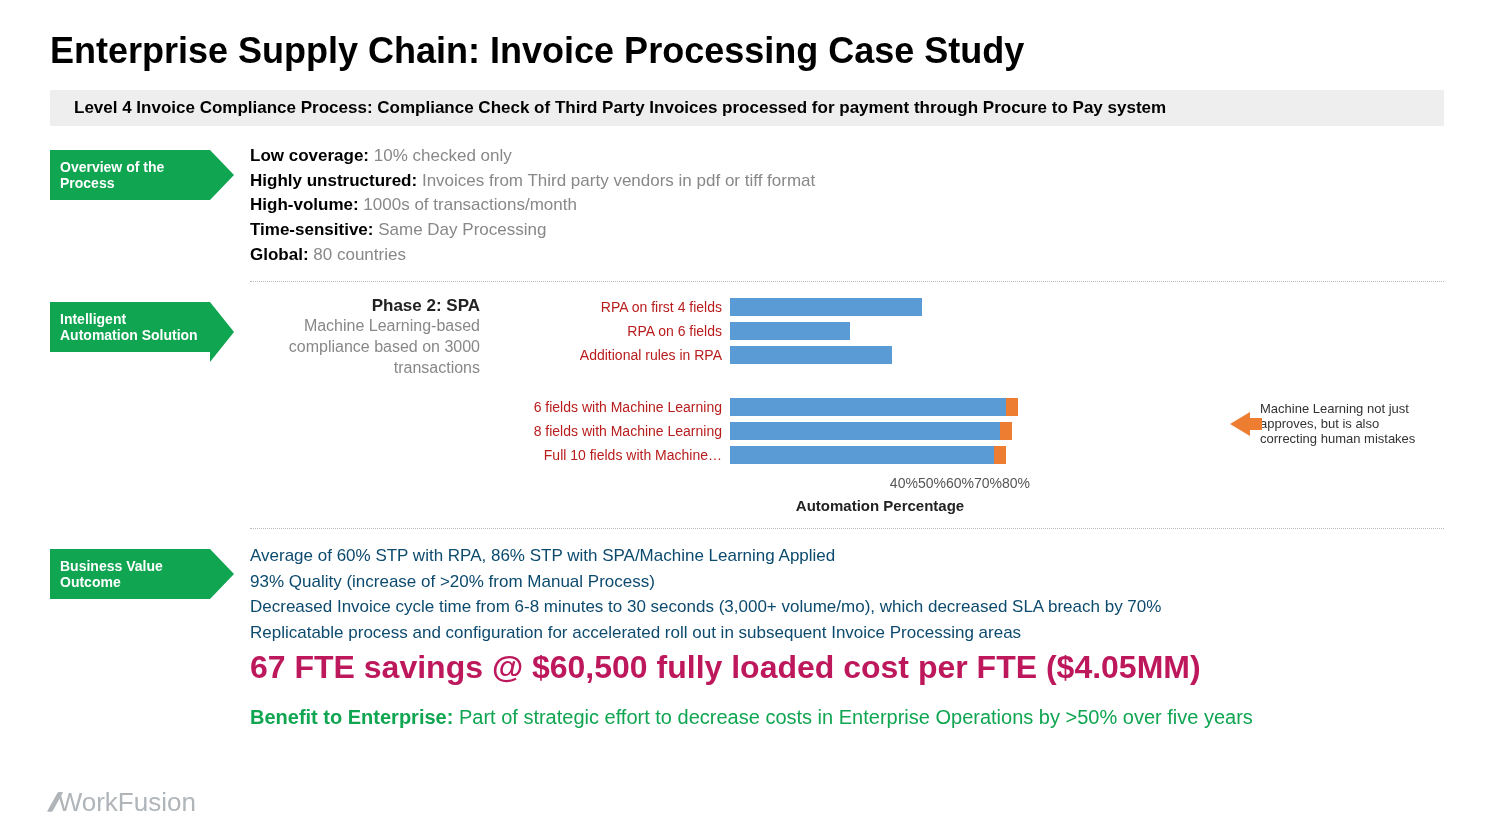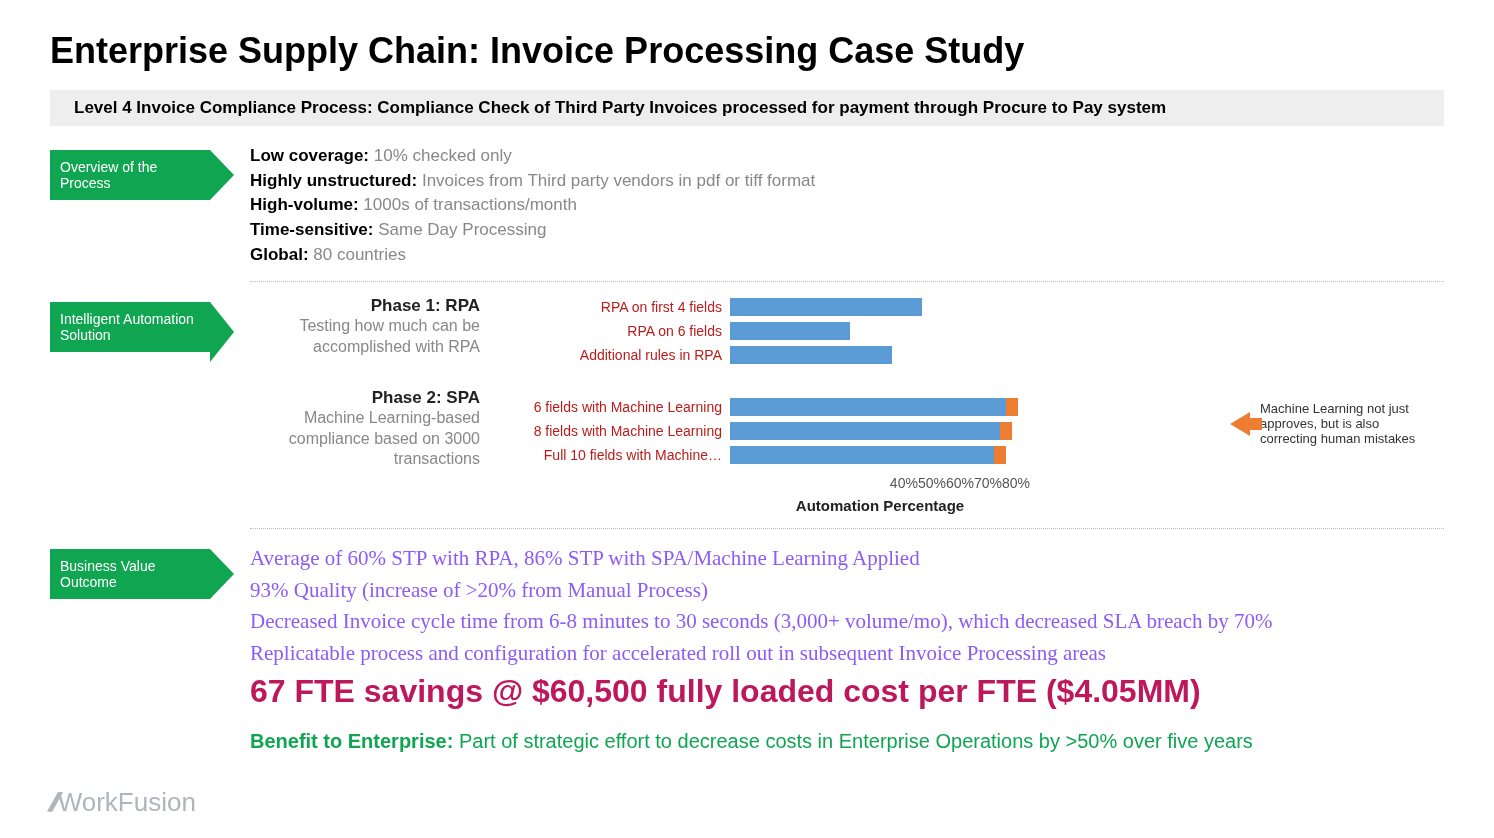--- a/index.html
+++ b/index.html
@@ -29,21 +29,21 @@
     display: flex;
     align-items: flex-start;
     margin-bottom: 8px;
   }
   .tag {
     width: 160px;
     min-height: 50px;
     background: #0fa551;
     color: #fff;
     font-size: 14px;
-    font-weight: 400;
+    font-weight: 700;
     padding: 8px 10px;
     position: relative;
     display: flex;
     align-items: center;
     margin-right: 40px;
     margin-top: 6px;
   }
   .tag::after {
     content: "";
     position: absolute;
@@ -160,21 +160,21 @@
   }
   .arrow-left::after {
     content:"";
     position:absolute;
     left:20px; top:-6px;
     width:12px; height:12px;
     background:#ed7d31;
   }
 
   
-  .outcome-line { font-size: 21px; color: #8b5cf6; line-height: 1.5; font-family: Liberation Serif, serif; }
+  .outcome-line { font-size: 17px; color: #0c4a6e; line-height: 1.5; }
   .savings {
     margin-top: 4px;
     font-size: 32px;
     font-weight: 800;
     color: #be185d;
   }
   .benefit {
     font-size: 20px;
     color: #0fa551;
     margin-top: 20px;
@@ -215,24 +215,20 @@
     <div class="kv-line"><span class="k">Global:</span> <span class="v">80 countries</span></div>
   </div>
 </div>
 
 <hr class="divider">
 
 <div class="section">
   <div class="tag tag2">Intelligent Automation Solution</div>
   <div class="content phases">
     <div class="phase-labels">
-      <div class="phase-block">
-        <div class="phase-title">Phase 1: RPA</div>
-        <div class="phase-desc">Testing how much can be accomplished with RPA</div>
-      </div>
       <div class="phase-block">
         <div class="phase-title">Phase 2: SPA</div>
         <div class="phase-desc">Machine Learning-based compliance based on 3000 transactions</div>
       </div>
     </div>
     <div class="chart-wrap" id="chart">
         <div class="bar-row">
           <div class="bar-label">RPA on first 4 fields</div>
           <div class="bar-track">
             <div class="bar-blue" style="width: 192px;"></div>

